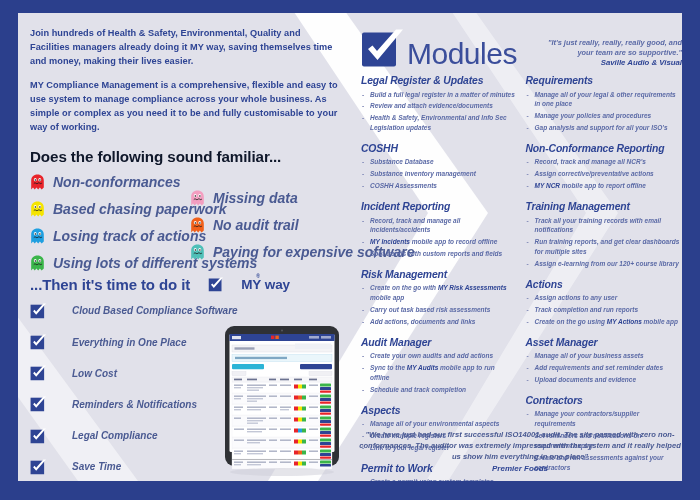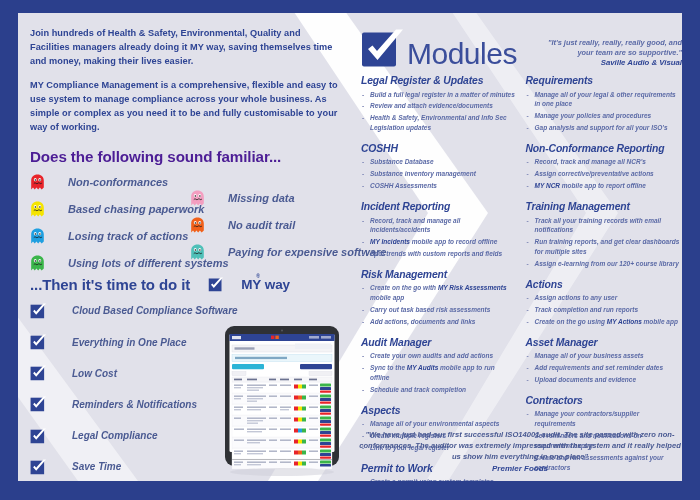--- a/index.html
+++ b/index.html
@@ -23,29 +23,29 @@
 
   
   .left{position:absolute;left:12px;top:14px;width:332px;}
   .intro{
     color:#2e4494;font-size:9.2px;line-height:1.52;font-weight:bold;
     margin:0 0 9px 0;width:312px;letter-spacing:.005em;
   }
   .intro.second{margin-top:10px;}
 
   .h-familiar{
-    color:#4c1d95;font-size:15.2px;font-weight:bold;margin:13px 0 9px 0;
+    color:#0f172a;font-size:15.2px;font-weight:bold;margin:13px 0 9px 0;
     letter-spacing:-0.1px;
   }
 
   .ghost-grid{position:relative;width:332px;}
   .ghost-col{position:absolute;}
   .ghost-item{display:flex;align-items:center;margin-bottom:11px;}
   .ghost-item .lbl{
-    font-size:11px;font-style:italic;color:#4a5a92;margin-left:23px;
+    font-size:14px;font-style:italic;color:#4a5a92;margin-left:8px;
     white-space:nowrap;font-weight:600;
   }
   .ghost{width:15px;height:16px;flex:0 0 15px;display:block;}
 
   .h-then{
     color:#2e4494;font-size:15px;font-weight:bold;margin:16px 0 10px 0;
     display:flex;align-items:center;gap:18px;letter-spacing:-0.1px;
   }
   .myway-box{width:15px;height:15px;display:inline-block;}
   .myway-txt{font-size:13.5px;font-weight:bold;color:#2e4494;position:relative;}

